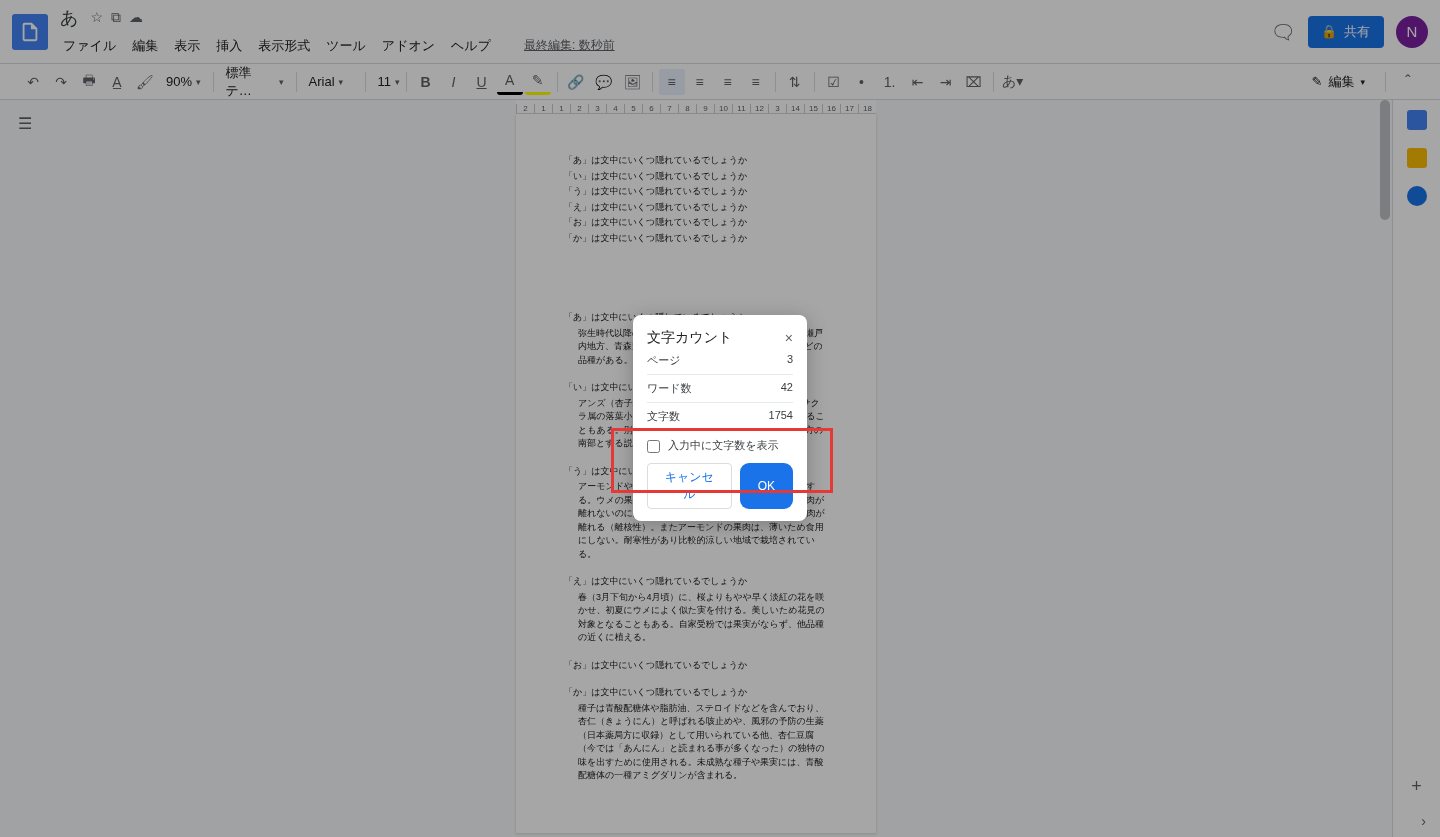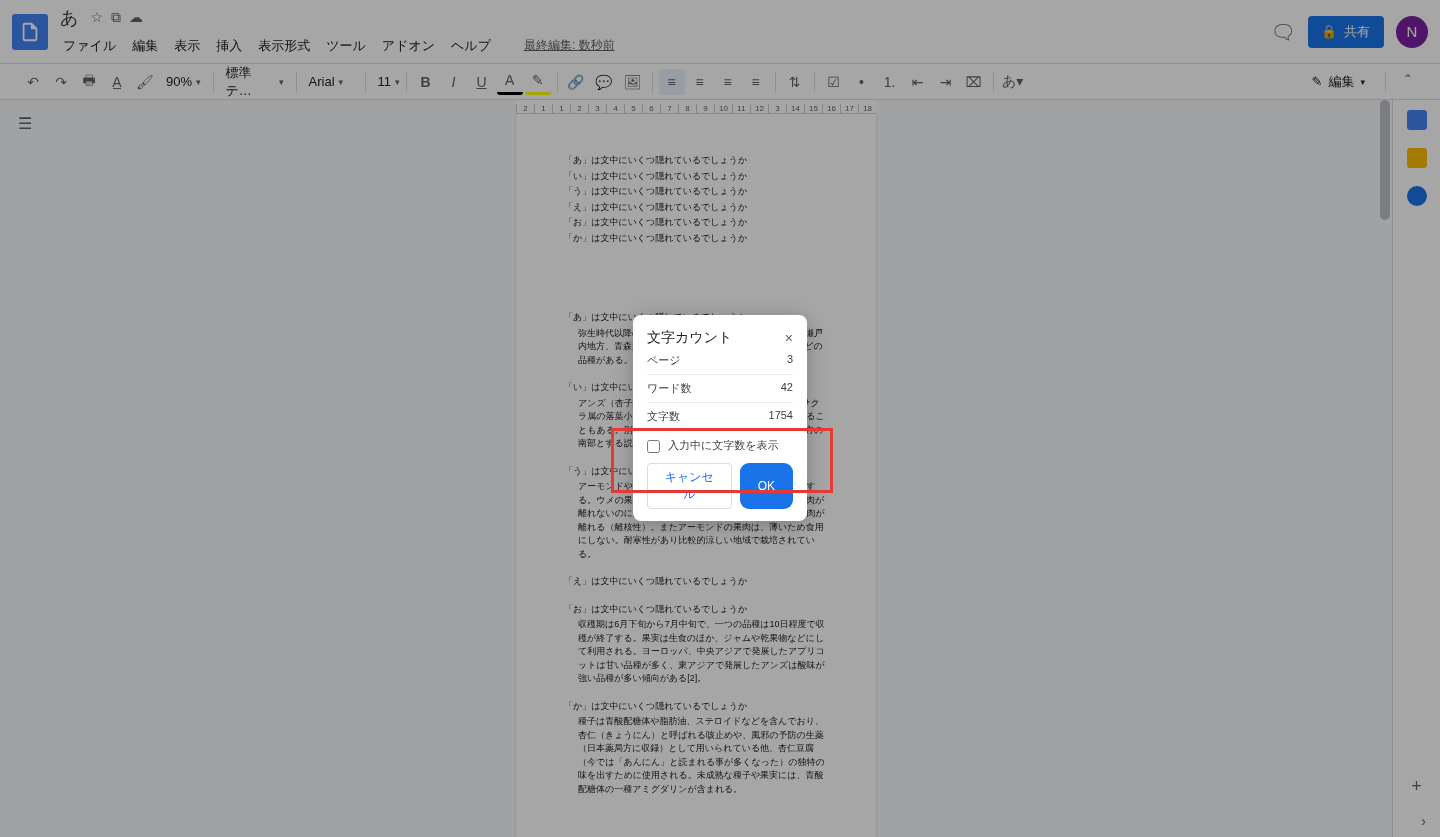--- a/index.html
+++ b/index.html
@@ -190,22 +190,22 @@
         <p>「お」は文中にいくつ隠れているでしょうか</p>
         <p>「か」は文中にいくつ隠れているでしょうか</p>
         <div style="height: 50px;"></div>
         <p class="heading">「あ」は文中にいくつ隠れているでしょうか</p>
         <p class="indent">弥生時代以降の遺跡から出土している。愛媛、広島など瀬戸内地方、青森県津軽地方が古い産地である。広島大実などの品種がある。</p>
         <p class="heading">「い」は文中にいくつ隠れているでしょうか</p>
         <p class="indent">アンズ（杏子/杏、学名 Prunus armeniaca）は、バラ科サクラ属の落葉小高木である。アプリコットと英名で呼ばれることもある。別名、カラモモ（唐桃）。中から中国東北地方の南部とする説が有力とされる[1]</p>
         <p class="heading">「う」は文中にいくつ隠れているでしょうか</p>
         <p class="indent">アーモンドやウメ、スモモの近縁種であり、容易に交雑する。ウメの果実は完熟しても果肉に甘みを生じず種と果肉が離れないのに対し、アンズは熟すと甘みが生じ、種と果肉が離れる（離核性）。またアーモンドの果肉は、薄いため食用にしない。耐寒性があり比較的涼しい地域で栽培されている。</p>
         <p class="heading">「え」は文中にいくつ隠れているでしょうか</p>
+        <p class="indent">春（3月下旬から4月頃）に、桜よりもやや早く淡紅の花を咲かせ、初夏にウメによく似た実を付ける。美しいため花見の対象となることもある。自家受粉では果実がならず、他品種の近くに植える。</p>
         <p class="heading">「お」は文中にいくつ隠れているでしょうか</p>
-        <p class="indent">収穫期は6月下旬から7月中旬で、一つの品種は10日程度で収穫が終了する。果実は生食のほか、ジャムや乾果物などにして利用される。ヨーロッパ、中央アジアで発展したアプリコットは甘い品種が多く、東アジアで発展したアンズは酸味が強い品種が多い傾向がある[2]。</p>
         <p class="heading">「か」は文中にいくつ隠れているでしょうか</p>
         <p class="indent">種子は青酸配糖体や脂肪油、ステロイドなどを含んでおり、杏仁（きょうにん）と呼ばれる咳止めや、風邪の予防の生薬（日本薬局方に収録）として用いられている他、杏仁豆腐（今では「あんにん」と読まれる事が多くなった）の独特の味を出すために使用される。未成熟な種子や果実には、青酸配糖体の一種アミグダリンが含まれる。</p>
       </div>
   </div>
   <div class="side-panel">
     <div class="side-icon cal"></div>
     <div class="side-icon keep"></div>
     <div class="side-icon tasks"></div>
     <div class="side-add">+</div>
   </div>

